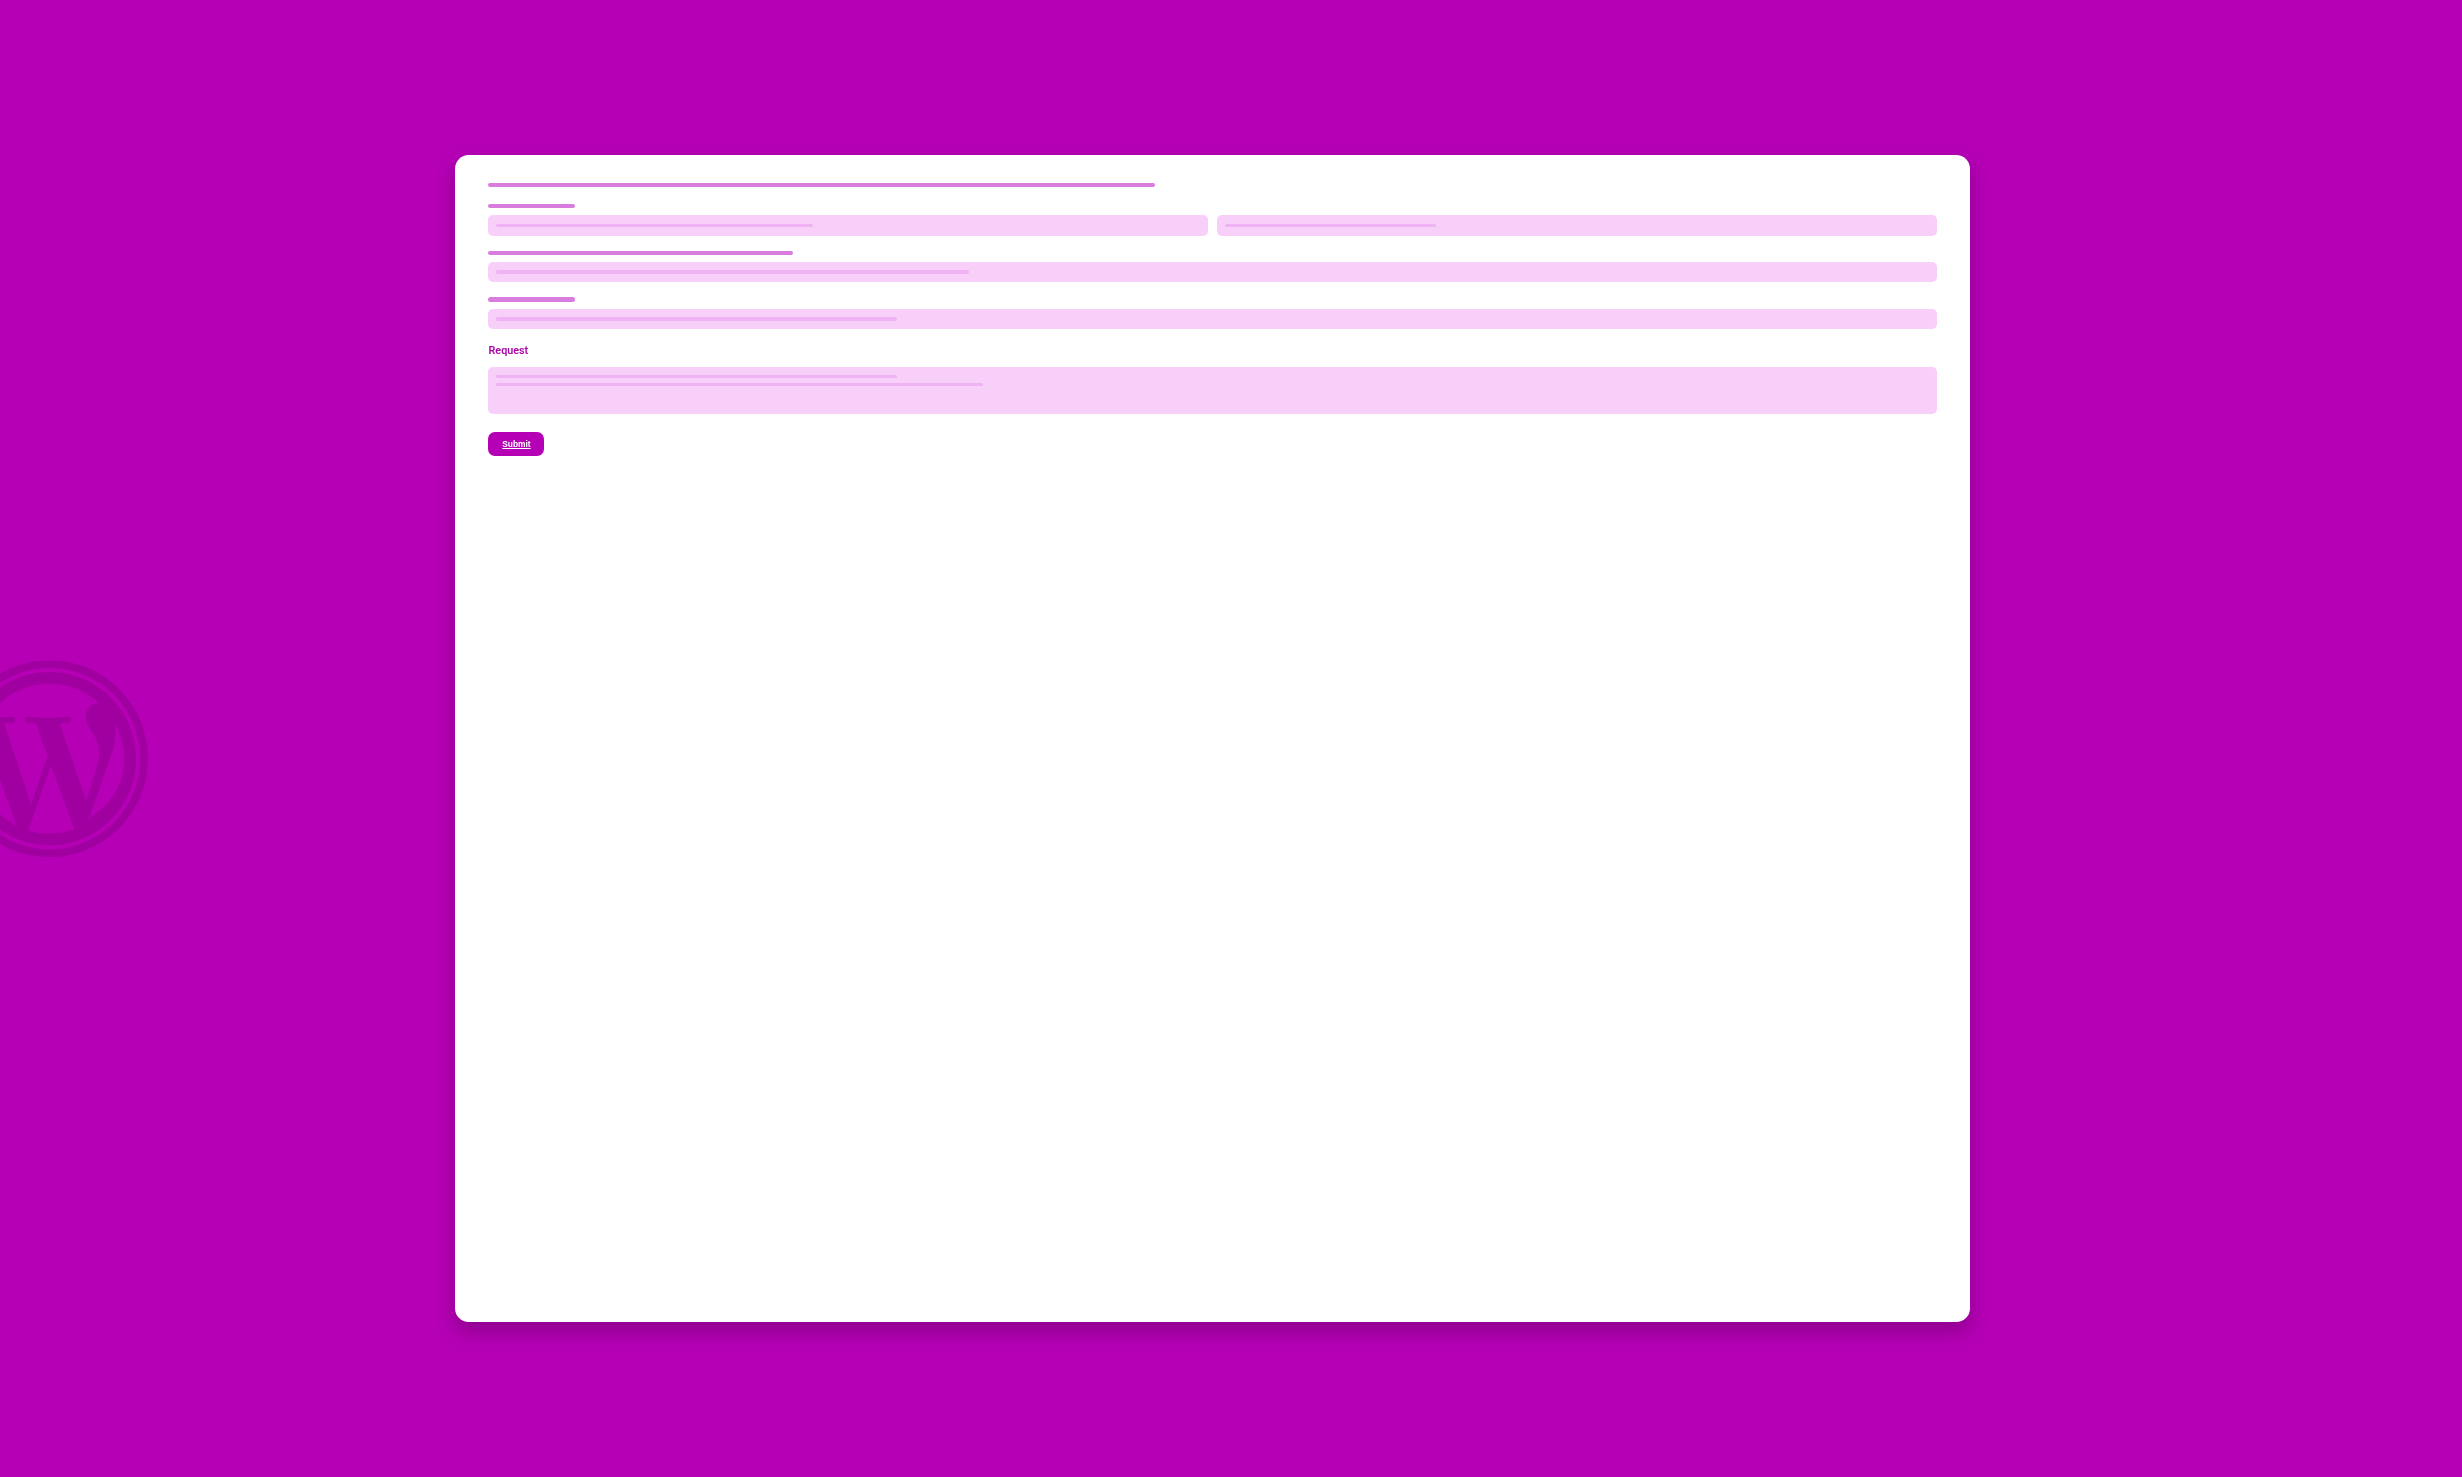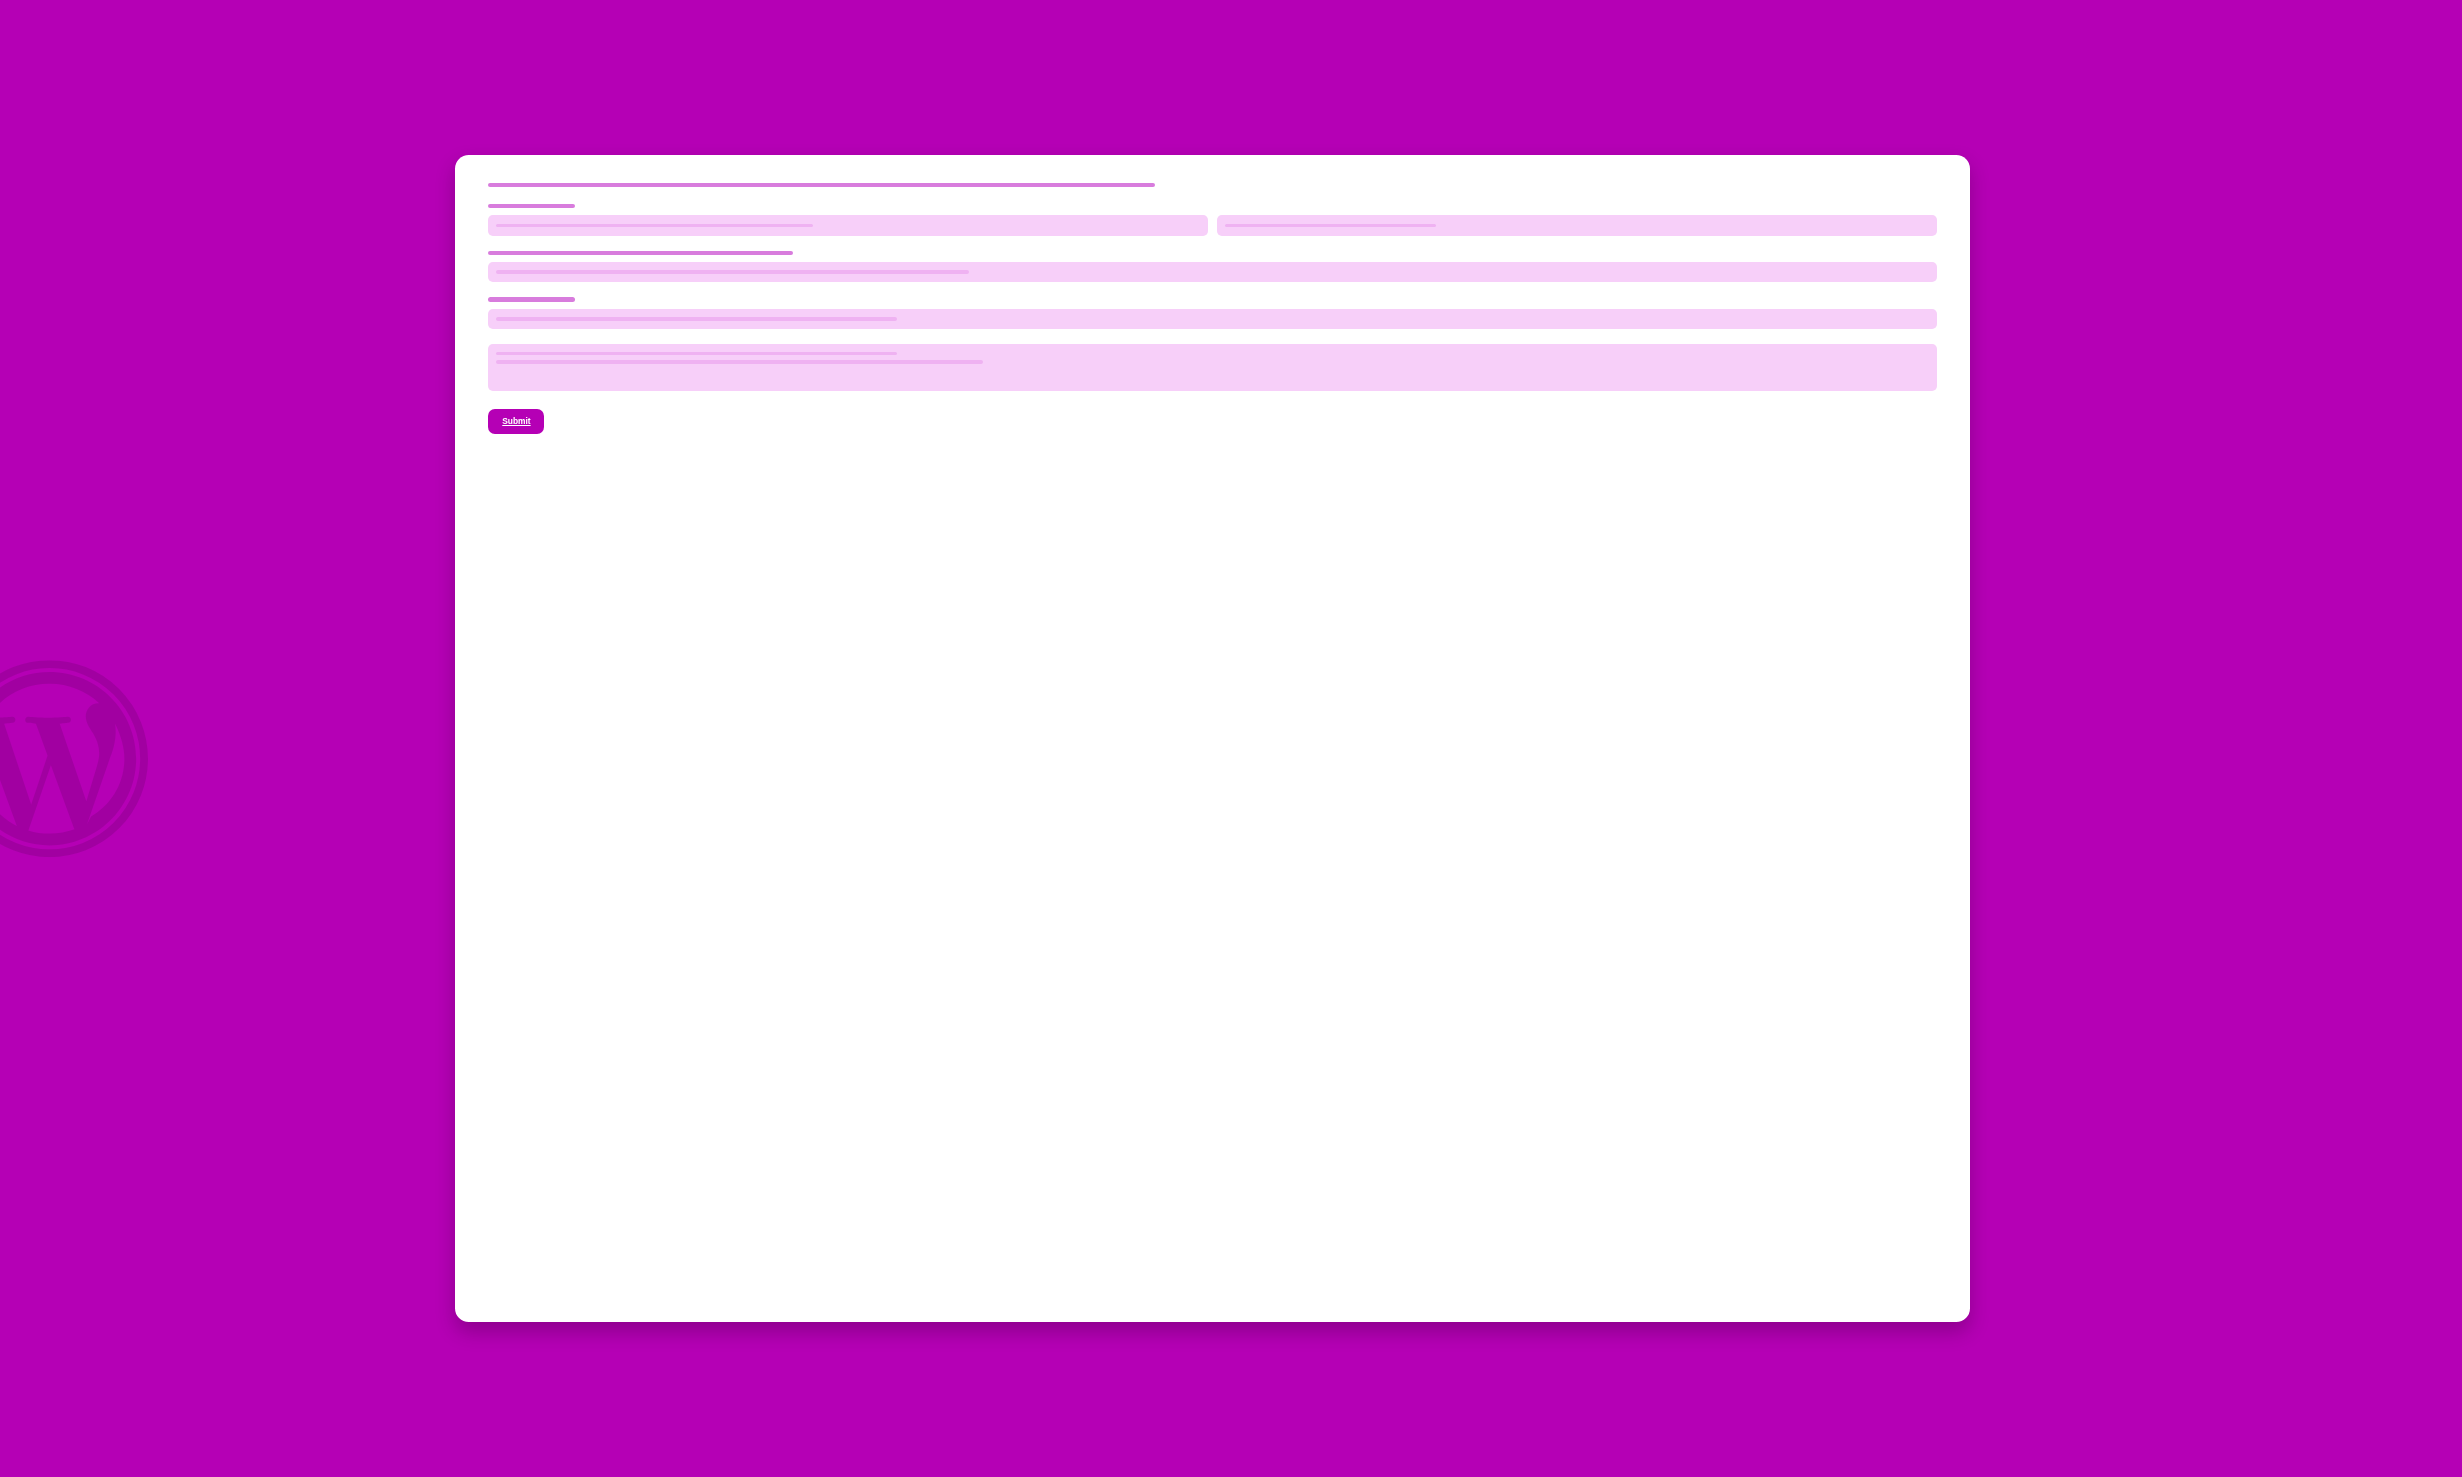--- a/index.html
+++ b/index.html
@@ -114,20 +114,21 @@
   <div class="label-bar" style="width:21%"></div>
   <div class="field field-full">
     <div class="ph" style="width:33%"></div>
   </div>
 
   <div class="label-bar" style="width:6%"></div>
   <div class="field field-full">
     <div class="ph" style="width:28%"></div>
   </div>
 
+  <div class="text-label">Request</div>
   <div class="textarea">
     <div class="ph" style="width:28%"></div>
     <div class="ph" style="width:34%"></div>
   </div>
 
   <button class="submit">Submit</button>
 
 </div>
 
 

